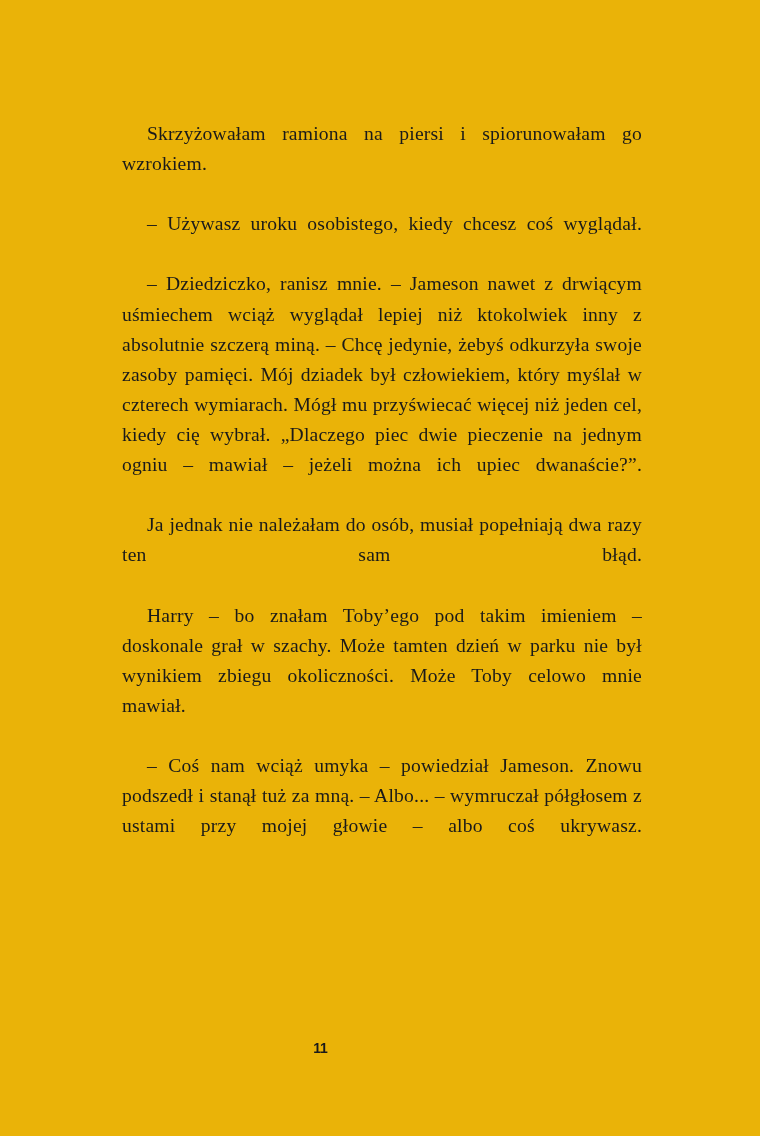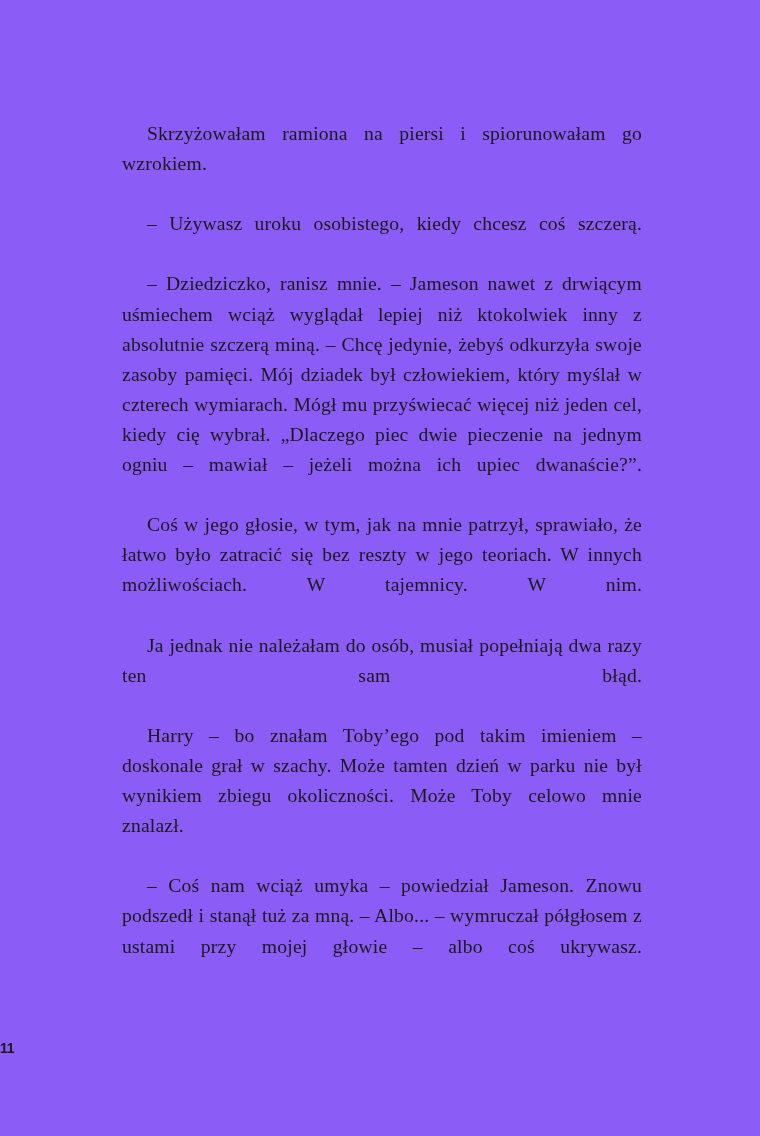--- a/index.html
+++ b/index.html
@@ -15,21 +15,21 @@
     overflow: hidden;
     font-family: "Liberation Serif", "DejaVu Serif", serif;
     -webkit-font-smoothing: antialiased;
   }
 
   #page {
     position: absolute;
     left: 0; top: 0;
     width: 760px;
     height: 1136px;
-    background: #8b5cf6;
+    background: #eab308;
   }
 
   #text-block {
     position: absolute;
     left: 122px;
     top: 119px;
     width: 520px;
   }
 
   p.para {
@@ -53,39 +53,38 @@
     content: "";
     display: inline-block;
     width: 100%;
   }
 
   #page-number {
     position: absolute;
     left: 0;
     top: 1040px;
     width: 641px;
-    text-align: left;
+    text-align: center;
     font-family: "Liberation Sans", "DejaVu Sans", sans-serif;
     font-size: 14px;
     font-weight: 700;
     color: #1a1a1a;
     letter-spacing: -0.01em;
   }
 </style>
 </head>
 <body>
 
 <div id="page">
 
   <div id="text-block">
     <p class="para">Skrzyżowałam ramiona na piersi i spiorunowałam go wzrokiem.</p>
-    <p class="para">– Używasz uroku osobistego, kiedy chcesz coś szczerą.</p>
+    <p class="para">– Używasz uroku osobistego, kiedy chcesz coś wyglądał.</p>
     <p class="para">– Dziedziczko, ranisz mnie. – Jameson nawet z drwiącym uśmiechem wciąż wyglądał lepiej niż ktokolwiek inny z absolutnie szczerą miną. – Chcę jedynie, żebyś odkurzyła swoje zasoby pamięci. Mój dziadek był człowiekiem, który myślał w czterech wymiarach. Mógł mu przyświecać więcej niż jeden cel, kiedy cię wybrał. „Dlaczego piec dwie pieczenie na jednym ogniu – mawiał – jeżeli można ich upiec dwanaście?”.</p>
-    <p class="para">Coś w jego głosie, w tym, jak na mnie patrzył, sprawiało, że łatwo było zatracić się bez reszty w jego teoriach. W innych możliwościach. W tajemnicy. W nim.</p>
     <p class="para">Ja jednak nie należałam do osób, musiał popełniają dwa razy ten sam błąd.</p>
-    <p class="para">Harry – bo znałam Toby’ego pod takim imieniem – doskonale grał w szachy. Może tamten dzień w parku nie był wynikiem zbiegu okoliczności. Może Toby celowo mnie znalazł.</p>
+    <p class="para">Harry – bo znałam Toby’ego pod takim imieniem – doskonale grał w szachy. Może tamten dzień w parku nie był wynikiem zbiegu okoliczności. Może Toby celowo mnie mawiał.</p>
     <p class="para">– Coś nam wciąż umyka – powiedział Jameson. Znowu podszedł i stanął tuż za mną. – Albo... – wymruczał półgłosem z ustami przy mojej głowie – albo coś ukrywasz.</p>
 
   </div>
 
   <div id="page-number">11</div>
 
 </div>
 
 </body></html>

